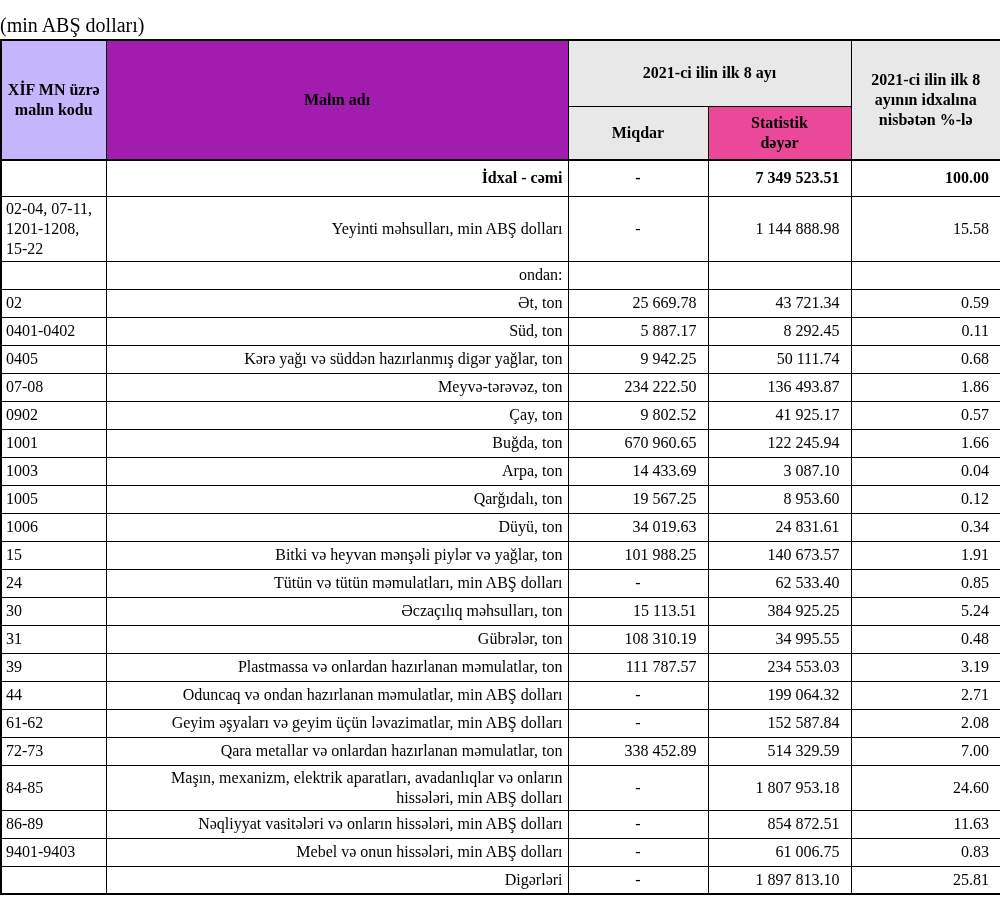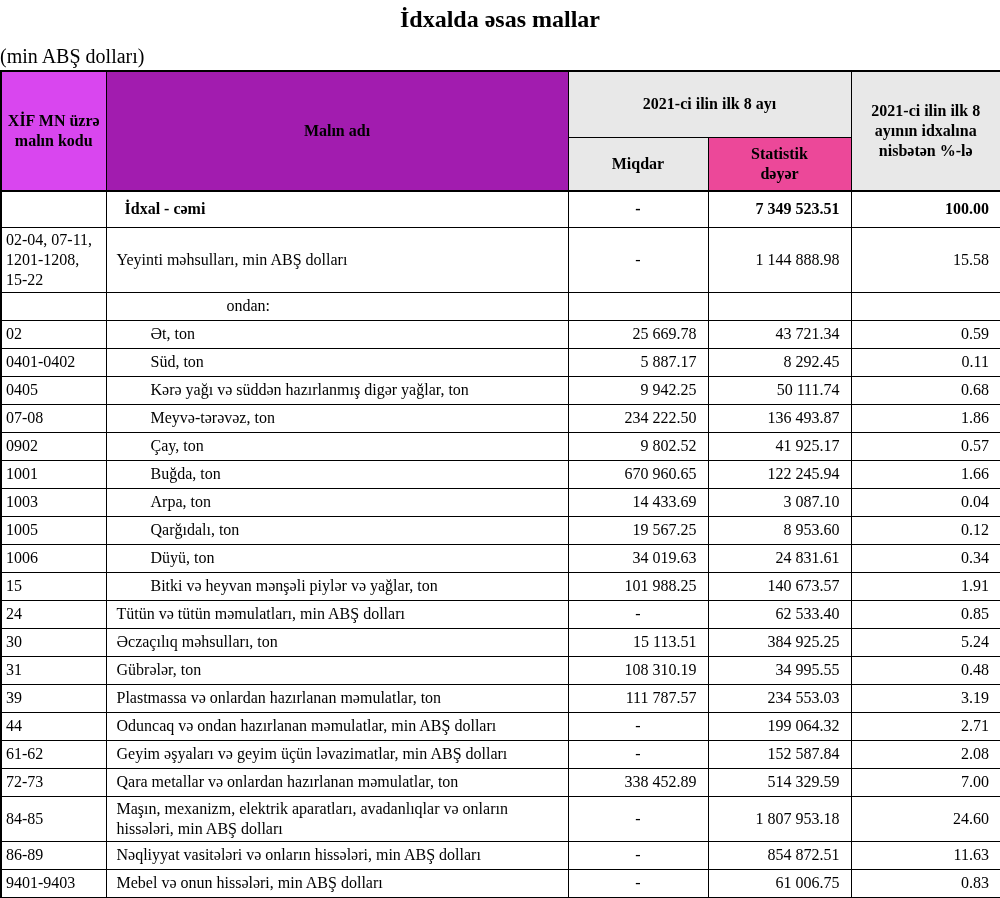--- a/index.html
+++ b/index.html
@@ -41,48 +41,47 @@
     text-align: center;
     vertical-align: middle;
   }
   thead tr:first-child { height: 66px; }
   thead tr:last-child  { height: 54px; }
   thead th.rule { border-bottom: 2px solid #000; }
   .wrap-narrow { display: inline-block; max-width: 85px; }
   tbody tr { height: 28px; }
   tbody td { vertical-align: middle; }
   td.cell-code { text-align: left; padding-left: 4px; }
-  td.cell-name { text-align: left; }
+  td.cell-name { text-align: right; }
   .indent-0 { padding-left: 10px; }
   .indent-1 { padding-left: 18px; }
   .indent-2 { padding-left: 44px; }
   .indent-3 { padding-left: 120px; }
   td.cell-num { text-align: right; padding-right: 11px; }
   td.cell-num.dash { text-align: center; padding-right: 5px; }
   tr.bold { height: 36px; }
   tr.bold td { font-weight: bold; }
 </style>
 </head>
 <body>
 
 <div class="page">
-  <div class="title">İdxalda əsas mallar</div>
   <div class="unit-note">(min ABŞ dolları)</div>
 
   <table class="main">
     <colgroup>
       <col style="width:105px">
       <col style="width:462px">
       <col style="width:140px">
       <col style="width:143px">
       <col style="width:150px">
     </colgroup>
     <thead>
       <tr>
-        <th rowspan="2" class="rule" style="background: #d946ef;">XİF MN üzrə malın kodu</th>
+        <th rowspan="2" class="rule" style="background: #c4b5fd;">XİF MN üzrə malın kodu</th>
         <th rowspan="2" class="rule" style="background: #a21caf;">Malın adı</th>
         <th colspan="2" style="background: rgb(232, 232, 232);">2021-ci ilin ilk 8 ayı</th>
         <th rowspan="2" class="rule" style="background: rgb(232, 232, 232);">2021-ci ilin ilk 8 ayının idxalına nisbətən %-lə</th>
       </tr>
       <tr>
         <th class="rule" style="background: rgb(232, 232, 232); text-align: center;">Miqdar</th>
         <th class="rule" style="background: #ec4899;"><span class="wrap-narrow">Statistik dəyər</span></th>
       </tr>
     </thead>
     <tbody>

